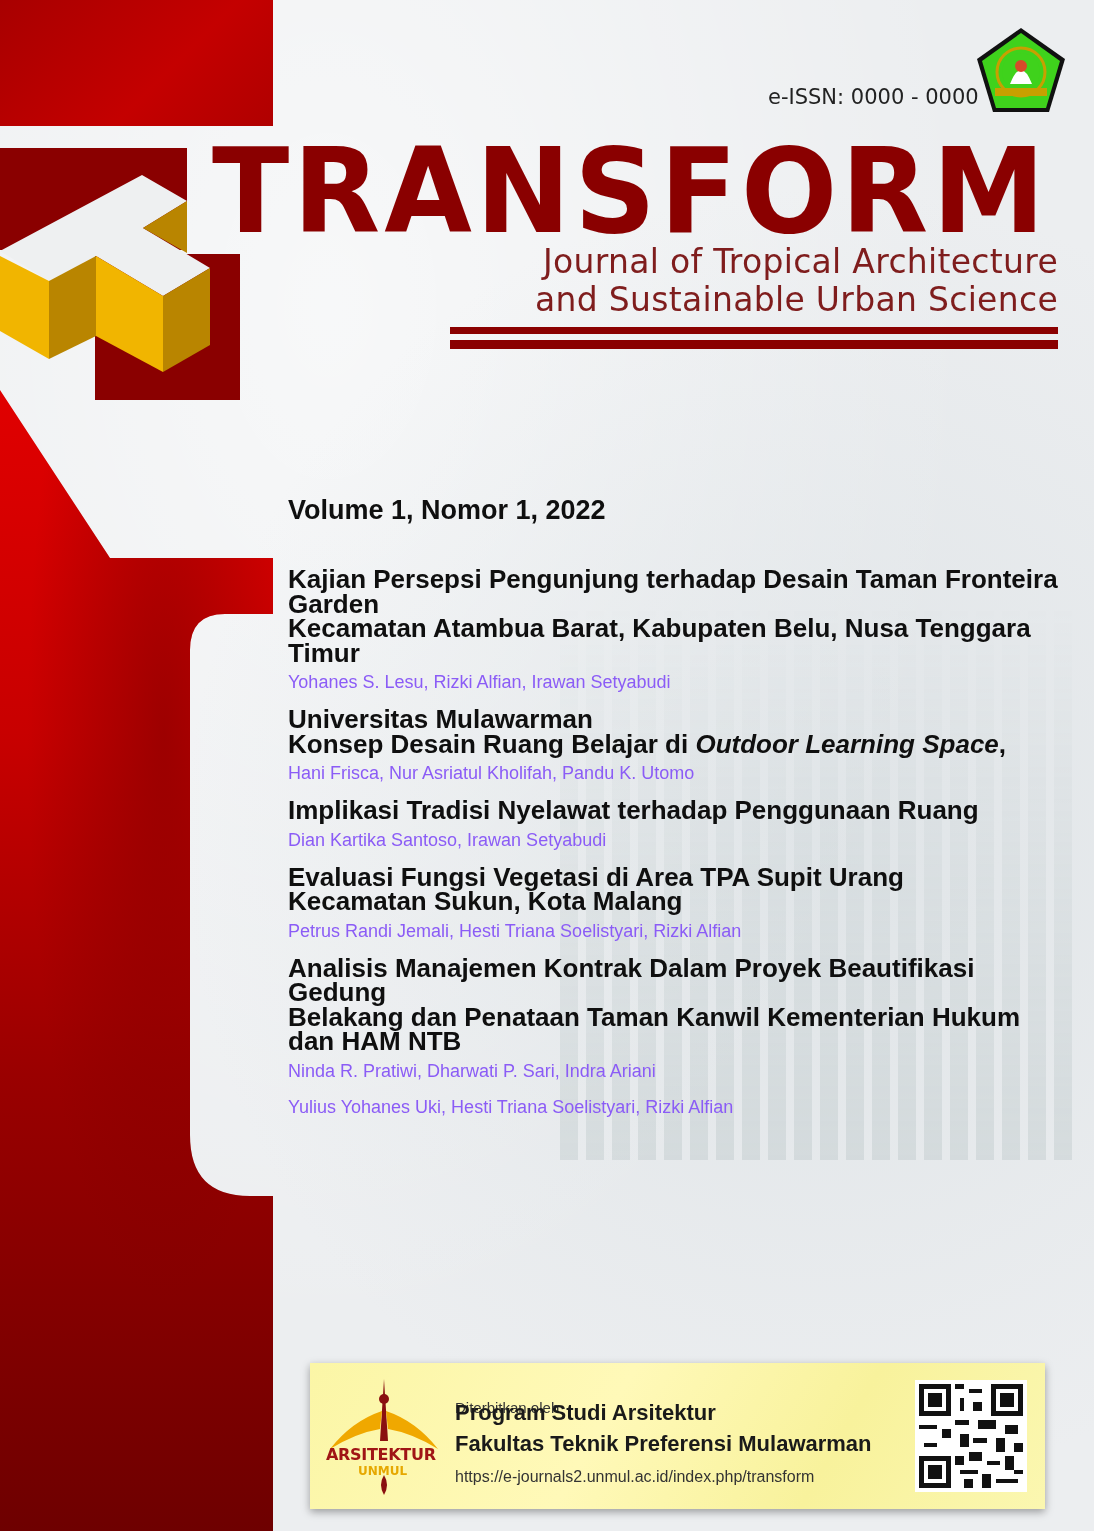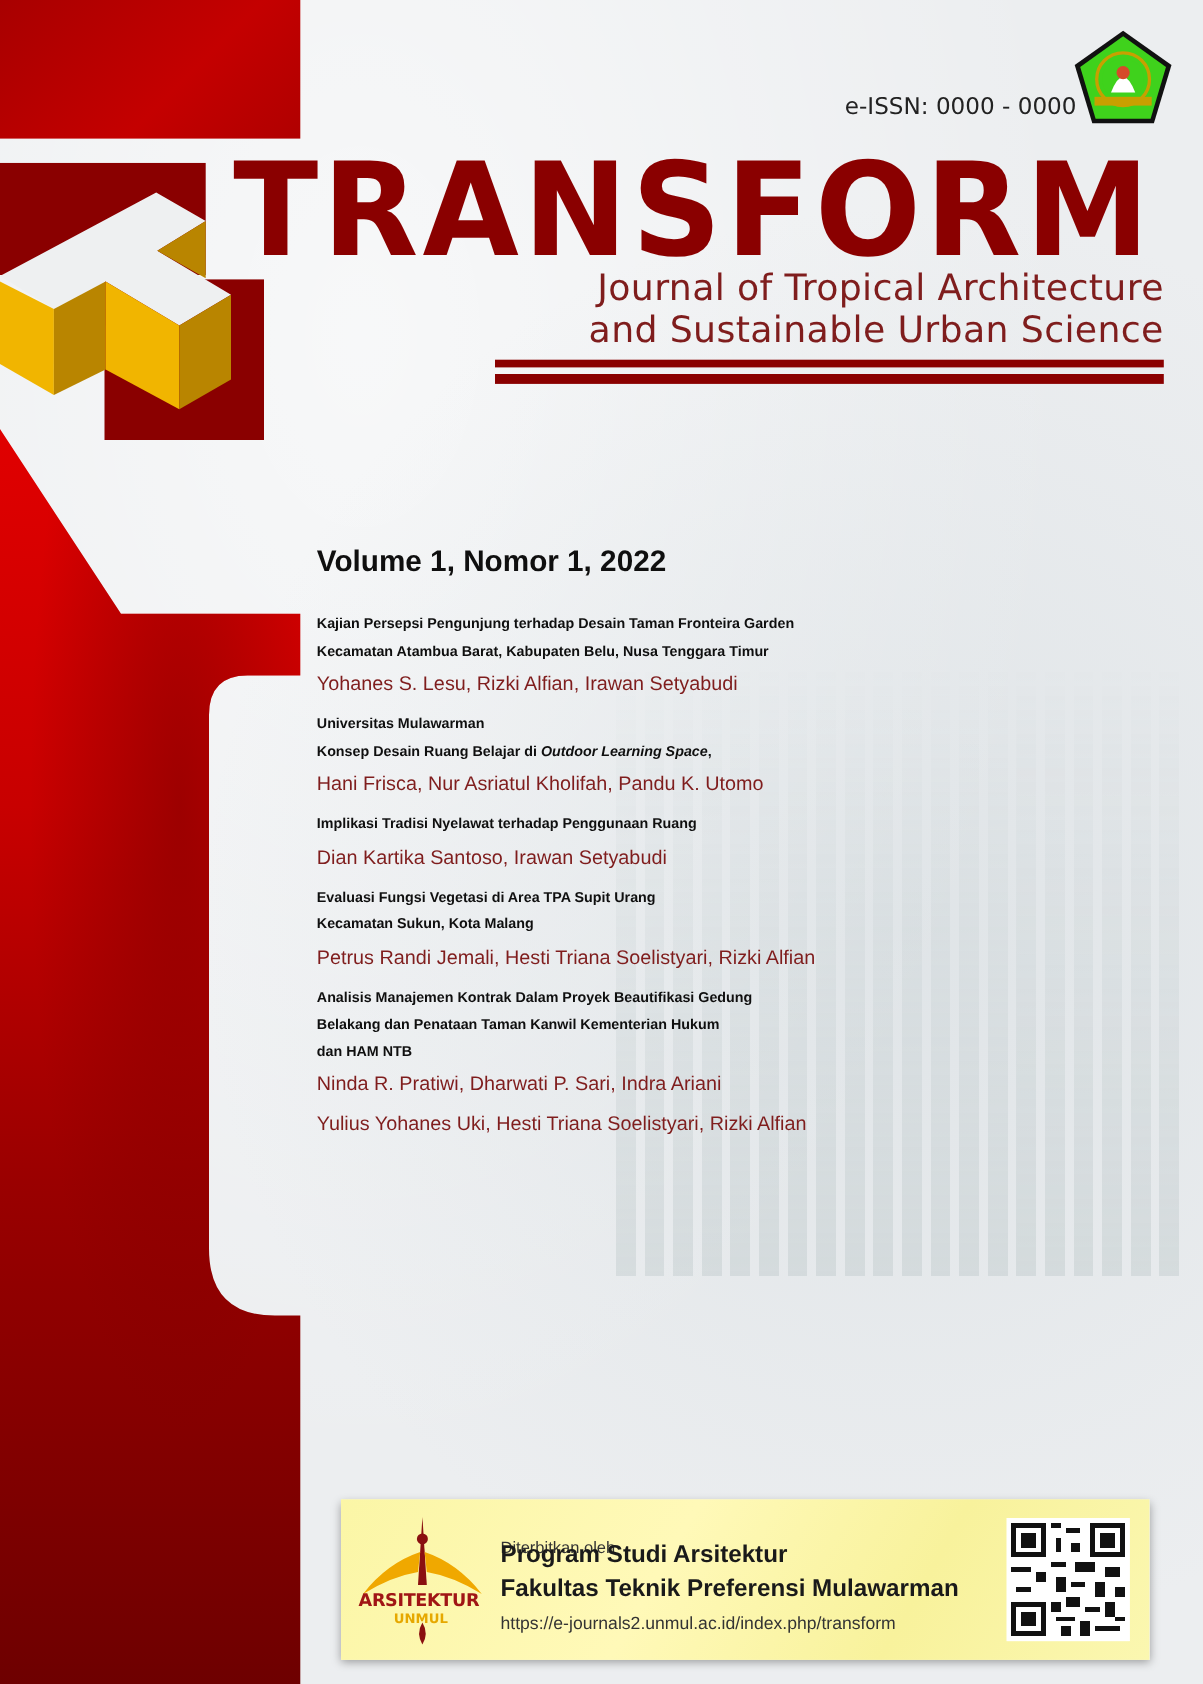--- a/index.html
+++ b/index.html
@@ -46,25 +46,25 @@
     }
     .rule1 { position: absolute; left: 450px; top: 327px; width: 608px; height: 7px; background: #8a0000; }
     .rule2 { position: absolute; left: 450px; top: 340px; width: 608px; height: 9px; background: #8a0000; }
     .issn {
       position: absolute; left: 768px; top: 85px; font-size: 21px; color: #222;
       font-family: "DejaVu Sans", sans-serif;
     }
     .emblem { position: absolute; left: 975px; top: 26px; width: 92px; height: 88px; }
 
     .content { position: absolute; left: 288px; top: 493px; width: 770px; color: #0f0f0f; }
-    .volume { font-size: 27px; font-weight: bold; margin: 0 0 28px 0; line-height: 34px; }
+    .volume { font-size: 27px; font-weight: bold; margin: 0 0 40px 0; line-height: 34px; }
     .article { margin-bottom: 14px; }
-    .article-title { font-size: 13px; font-weight: bold; line-height: 24.5px; }
+    .article-title { font-size: 26px; font-weight: bold; line-height: 24.5px; }
     .article-title i { font-style: italic; }
-    .article-authors { font-size: 18px; line-height: 22px; margin-top: 6px; color: #7f1d1d; }
+    .article-authors { font-size: 18px; line-height: 22px; margin-top: 6px; color: #8b5cf6; }
 
     .publisher {
       position: absolute; left: 310px; top: 1363px; width: 735px; height: 146px;
       background: linear-gradient(120deg, #fbf6a6 0%, #fff9b8 40%, #f8f29c 70%, #fbf7b0 100%);
       box-shadow: 0 3px 8px rgba(0,0,0,0.35);
     }
     .pub-logo { position: absolute; left: 12px; top: 8px; width: 125px; height: 132px; }
     .pub-logo-text1 {
       position: absolute; left: 16px; top: 82px; font-size: 16px; font-weight: bold;
       color: #a01515; font-family: "DejaVu Sans", sans-serif; letter-spacing: -0.3px;

